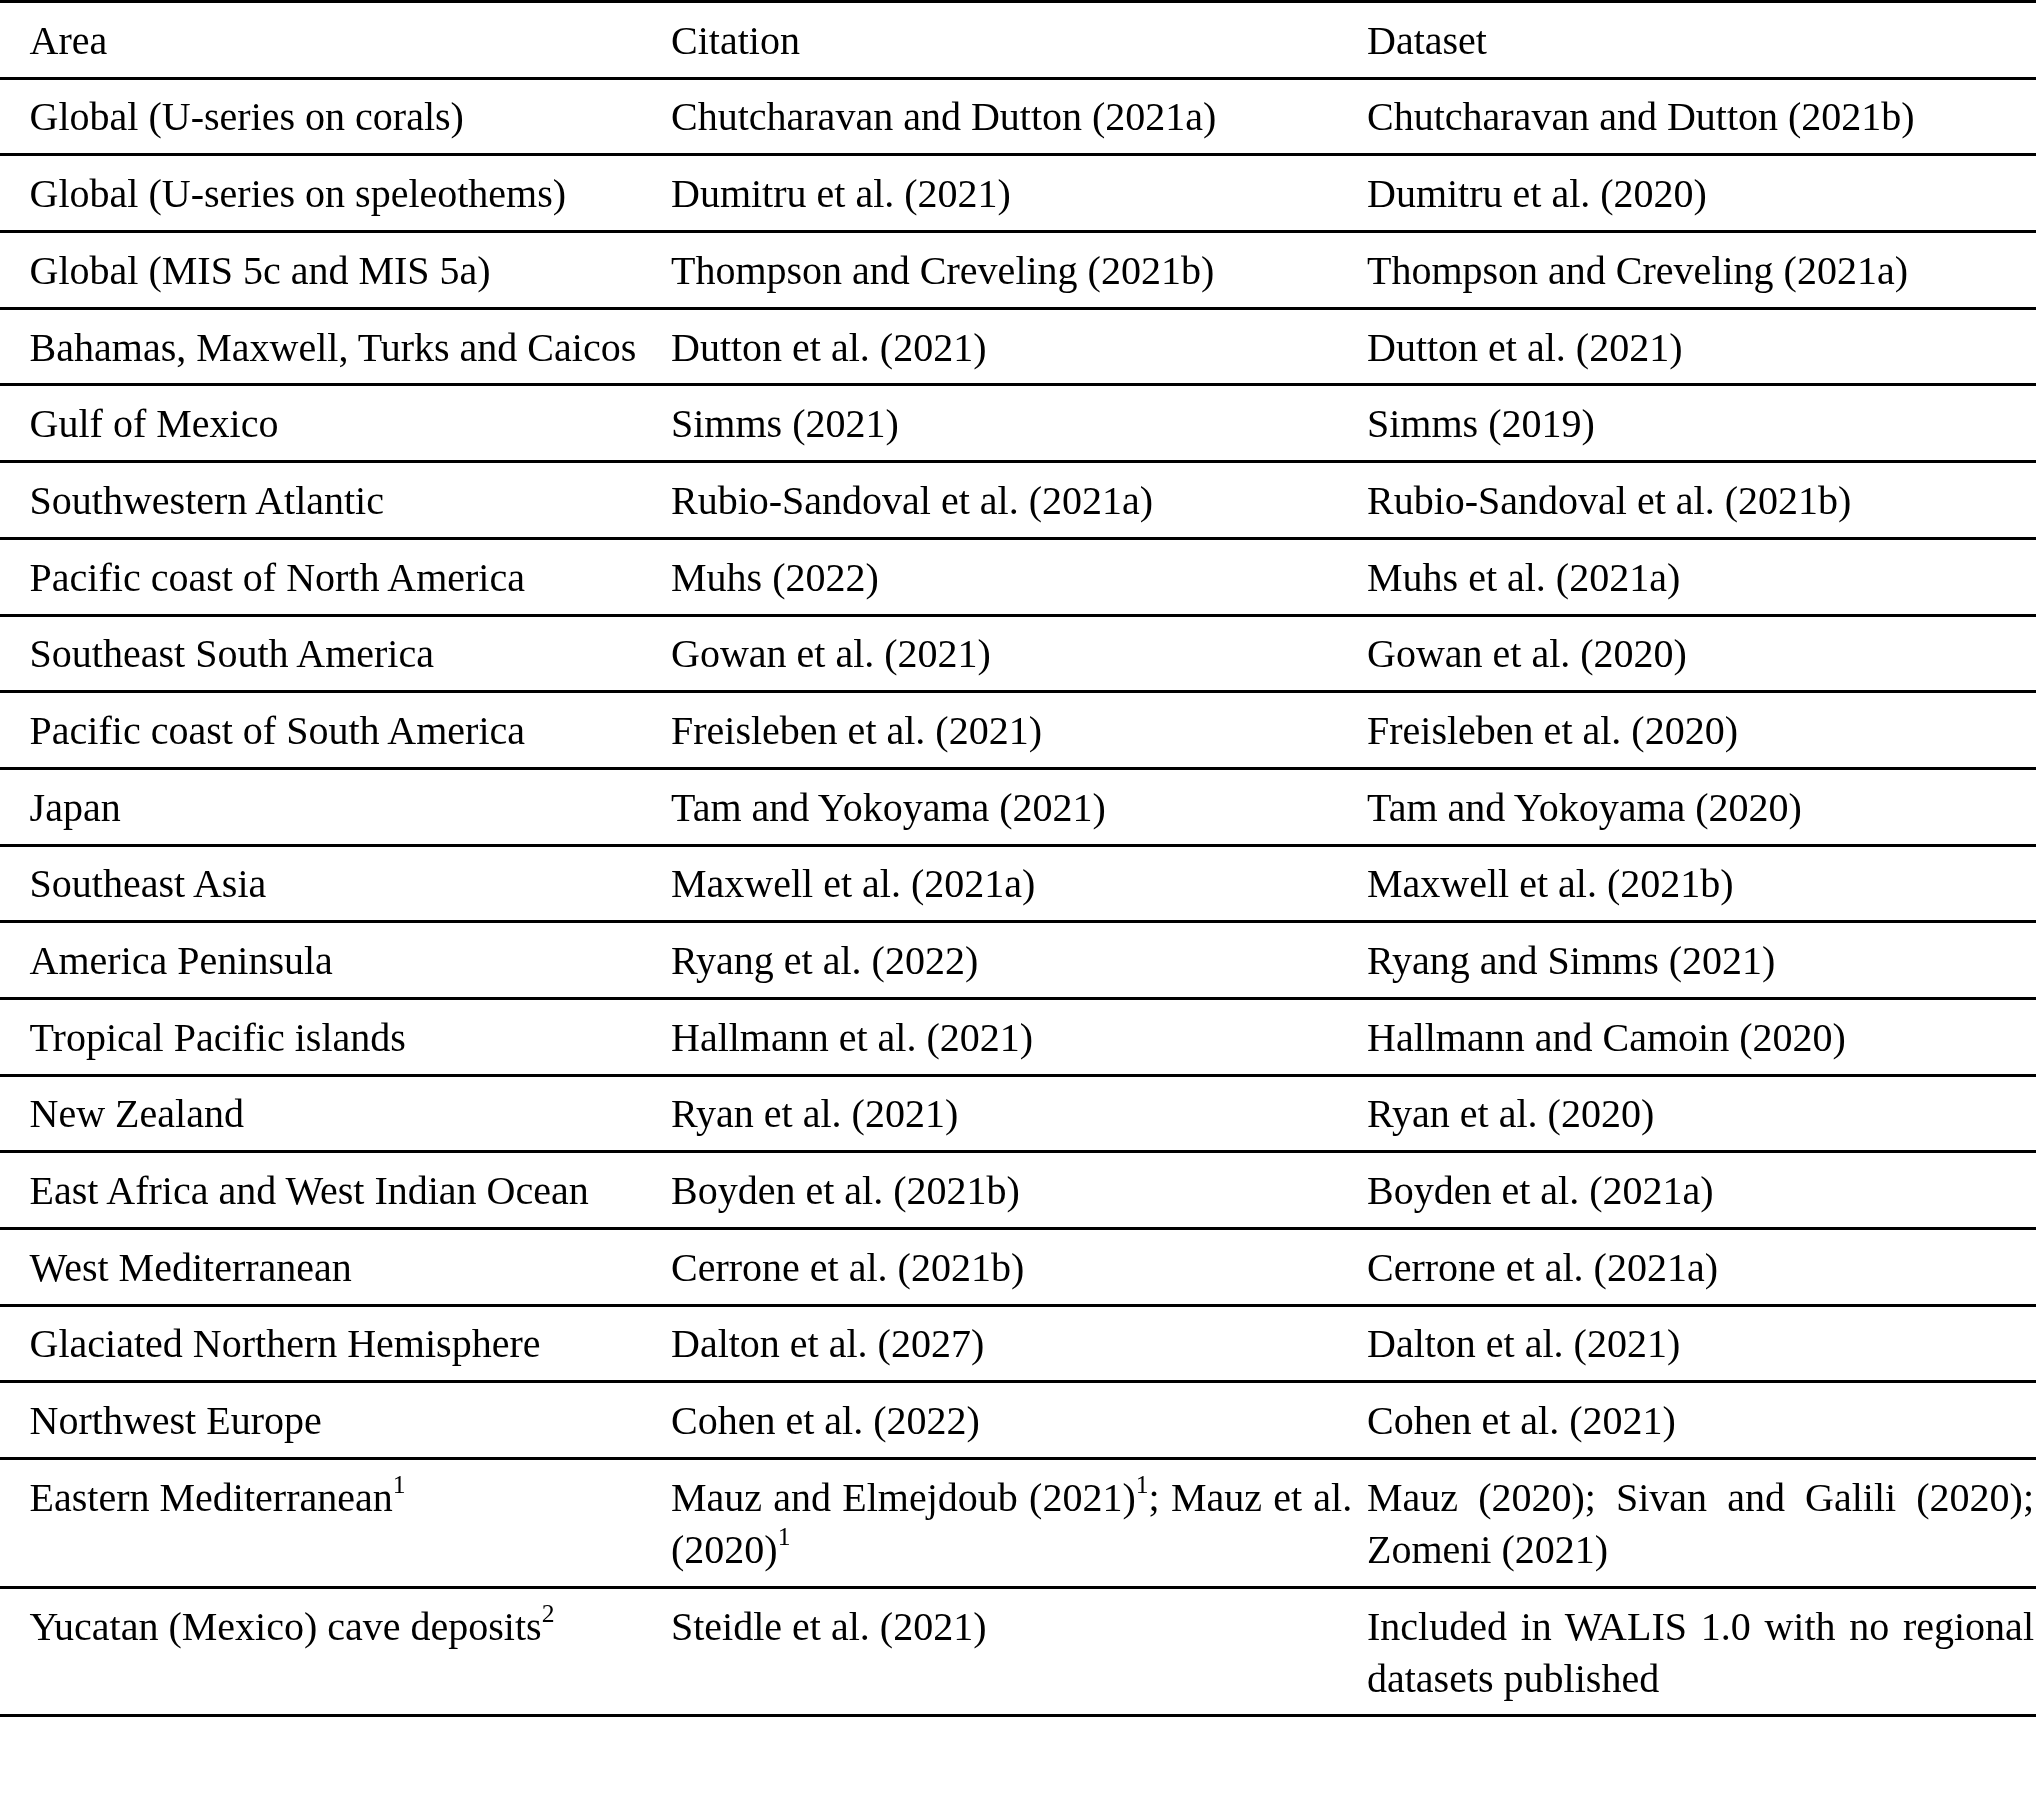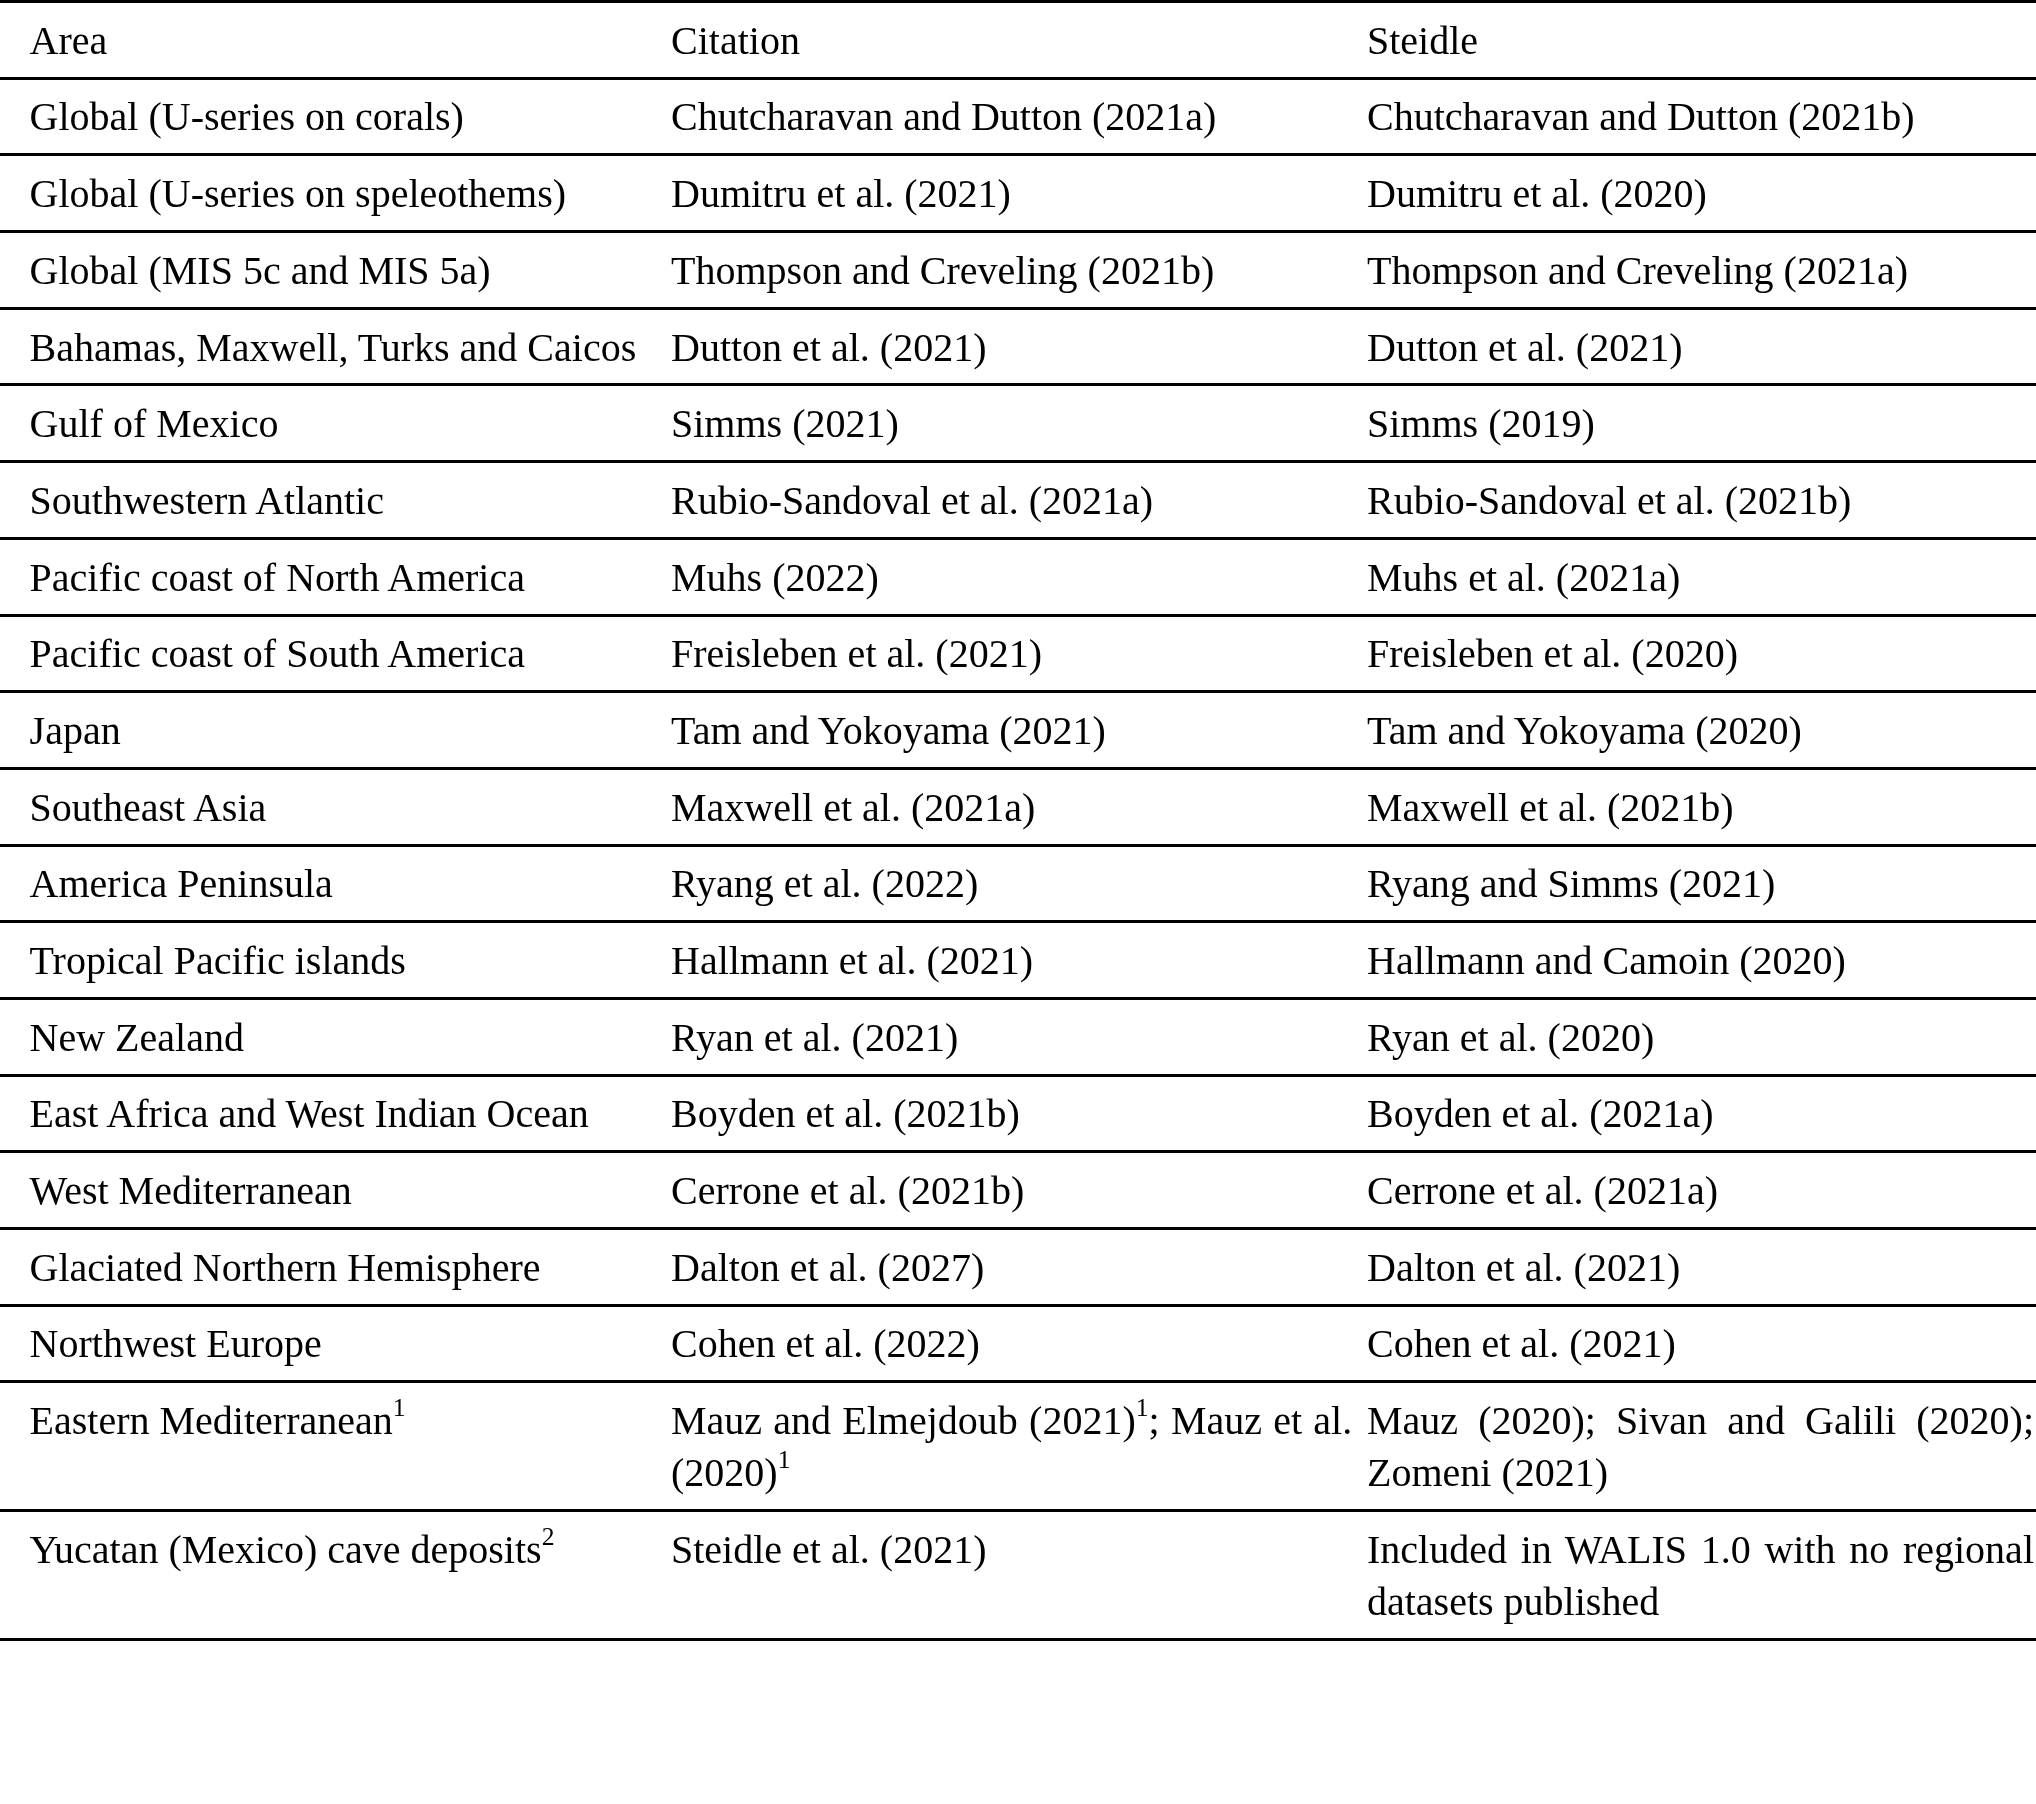--- a/index.html
+++ b/index.html
@@ -62,21 +62,21 @@
   <table class="refs">
     <colgroup>
       <col class="c1">
         <col class="c2">
         <col class="c3">
     </colgroup>
     <thead>
       <tr>
         <th>Area</th>
         <th>Citation</th>
-        <th>Steidle</th>
+        <th>Dataset</th>
       </tr>
     </thead>
     <tbody>
         <tr>
           <td class="area-cell">Global (U-series on corals)</td>
           <td class="citation-cell">Chutcharavan and Dutton (2021a)</td>
           <td class="dataset-cell">Chutcharavan and Dutton (2021b)</td>
         </tr>
         <tr>
           <td class="area-cell">Global (U-series on speleothems)</td>
@@ -100,20 +100,25 @@
         </tr>
         <tr>
           <td class="area-cell">Southwestern Atlantic</td>
           <td class="citation-cell">Rubio-Sandoval et al. (2021a)</td>
           <td class="dataset-cell">Rubio-Sandoval et al. (2021b)</td>
         </tr>
         <tr>
           <td class="area-cell">Pacific coast of North America</td>
           <td class="citation-cell">Muhs (2022)</td>
           <td class="dataset-cell">Muhs et al. (2021a)</td>
+        </tr>
+        <tr>
+          <td class="area-cell">Southeast South America</td>
+          <td class="citation-cell">Gowan et al. (2021)</td>
+          <td class="dataset-cell">Gowan et al. (2020)</td>
         </tr>
         <tr>
           <td class="area-cell">Pacific coast of South America</td>
           <td class="citation-cell">Freisleben et al. (2021)</td>
           <td class="dataset-cell">Freisleben et al. (2020)</td>
         </tr>
         <tr>
           <td class="area-cell">Japan</td>
           <td class="citation-cell">Tam and Yokoyama (2021)</td>
           <td class="dataset-cell">Tam and Yokoyama (2020)</td>

